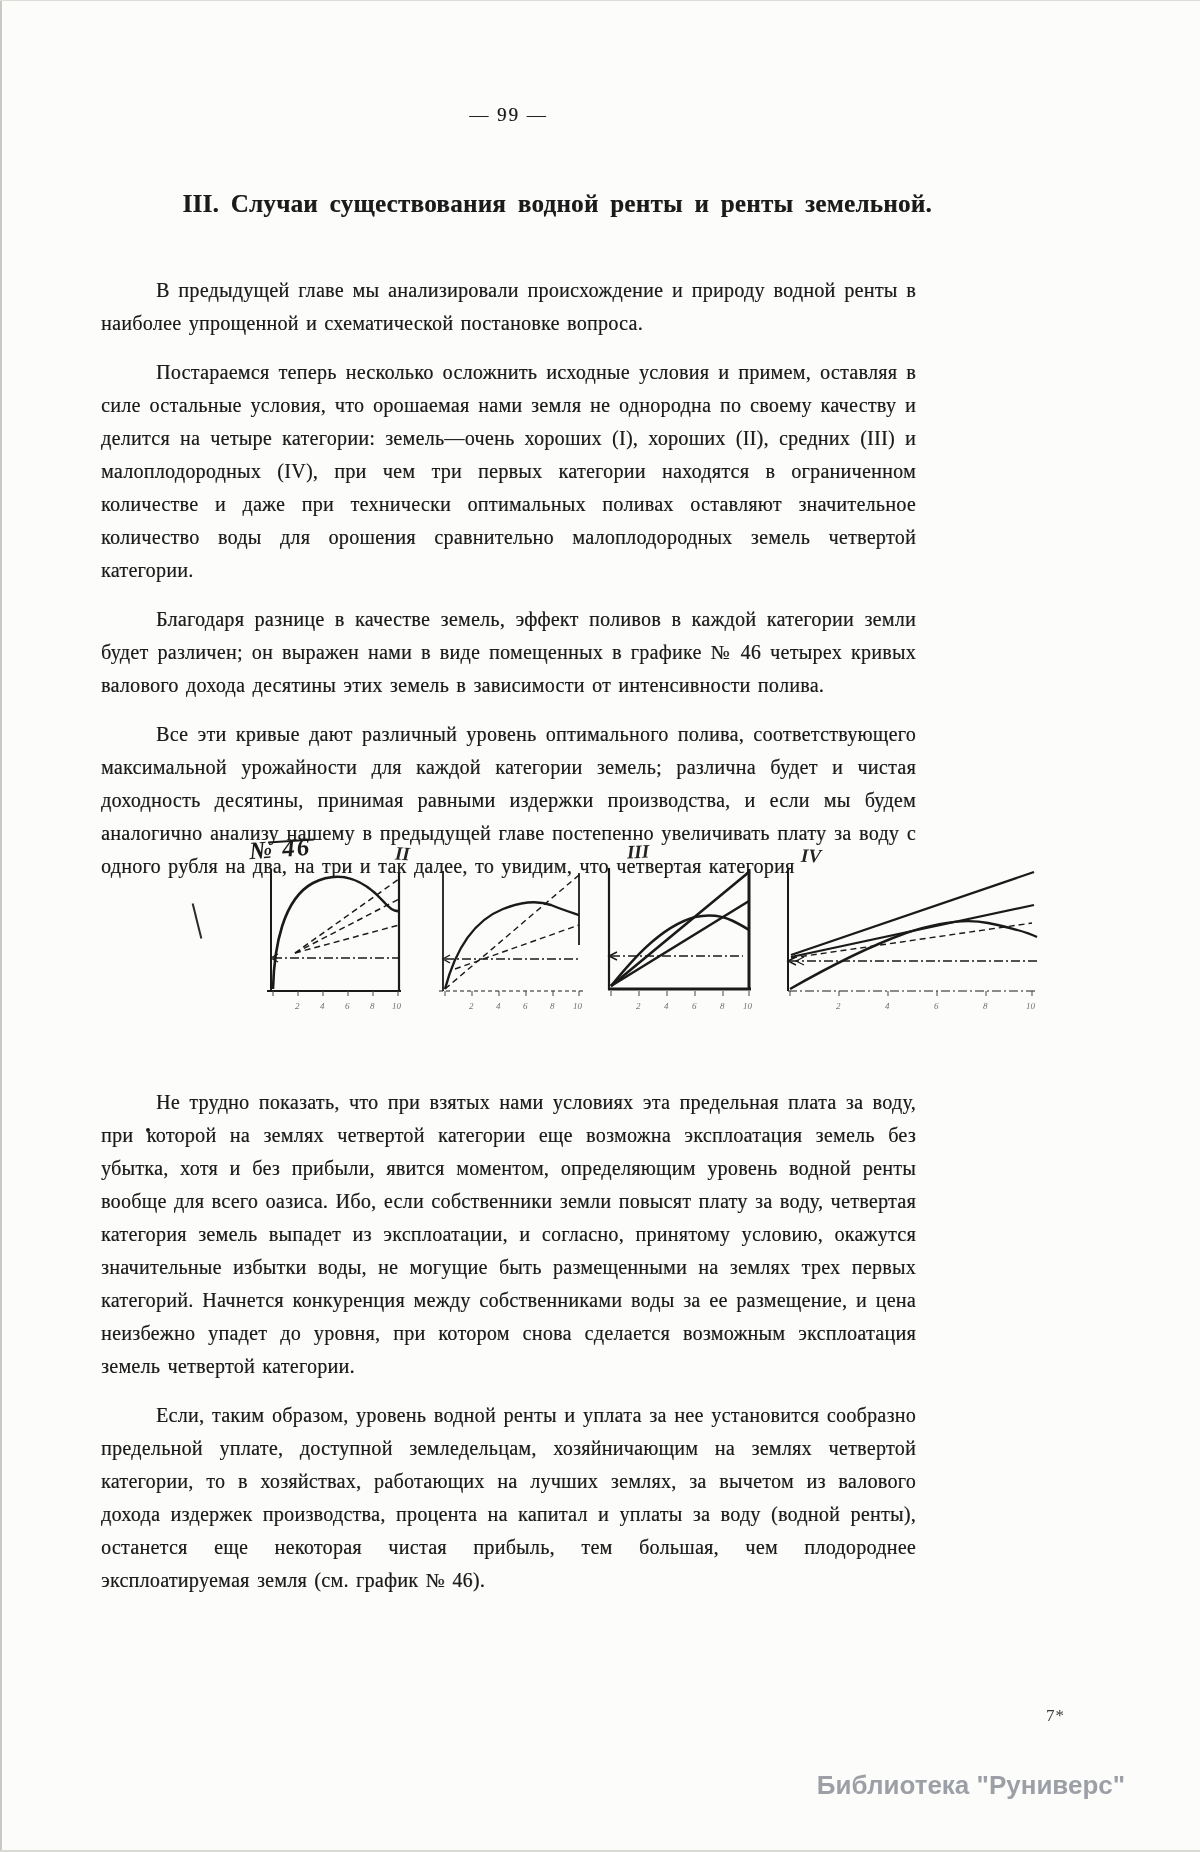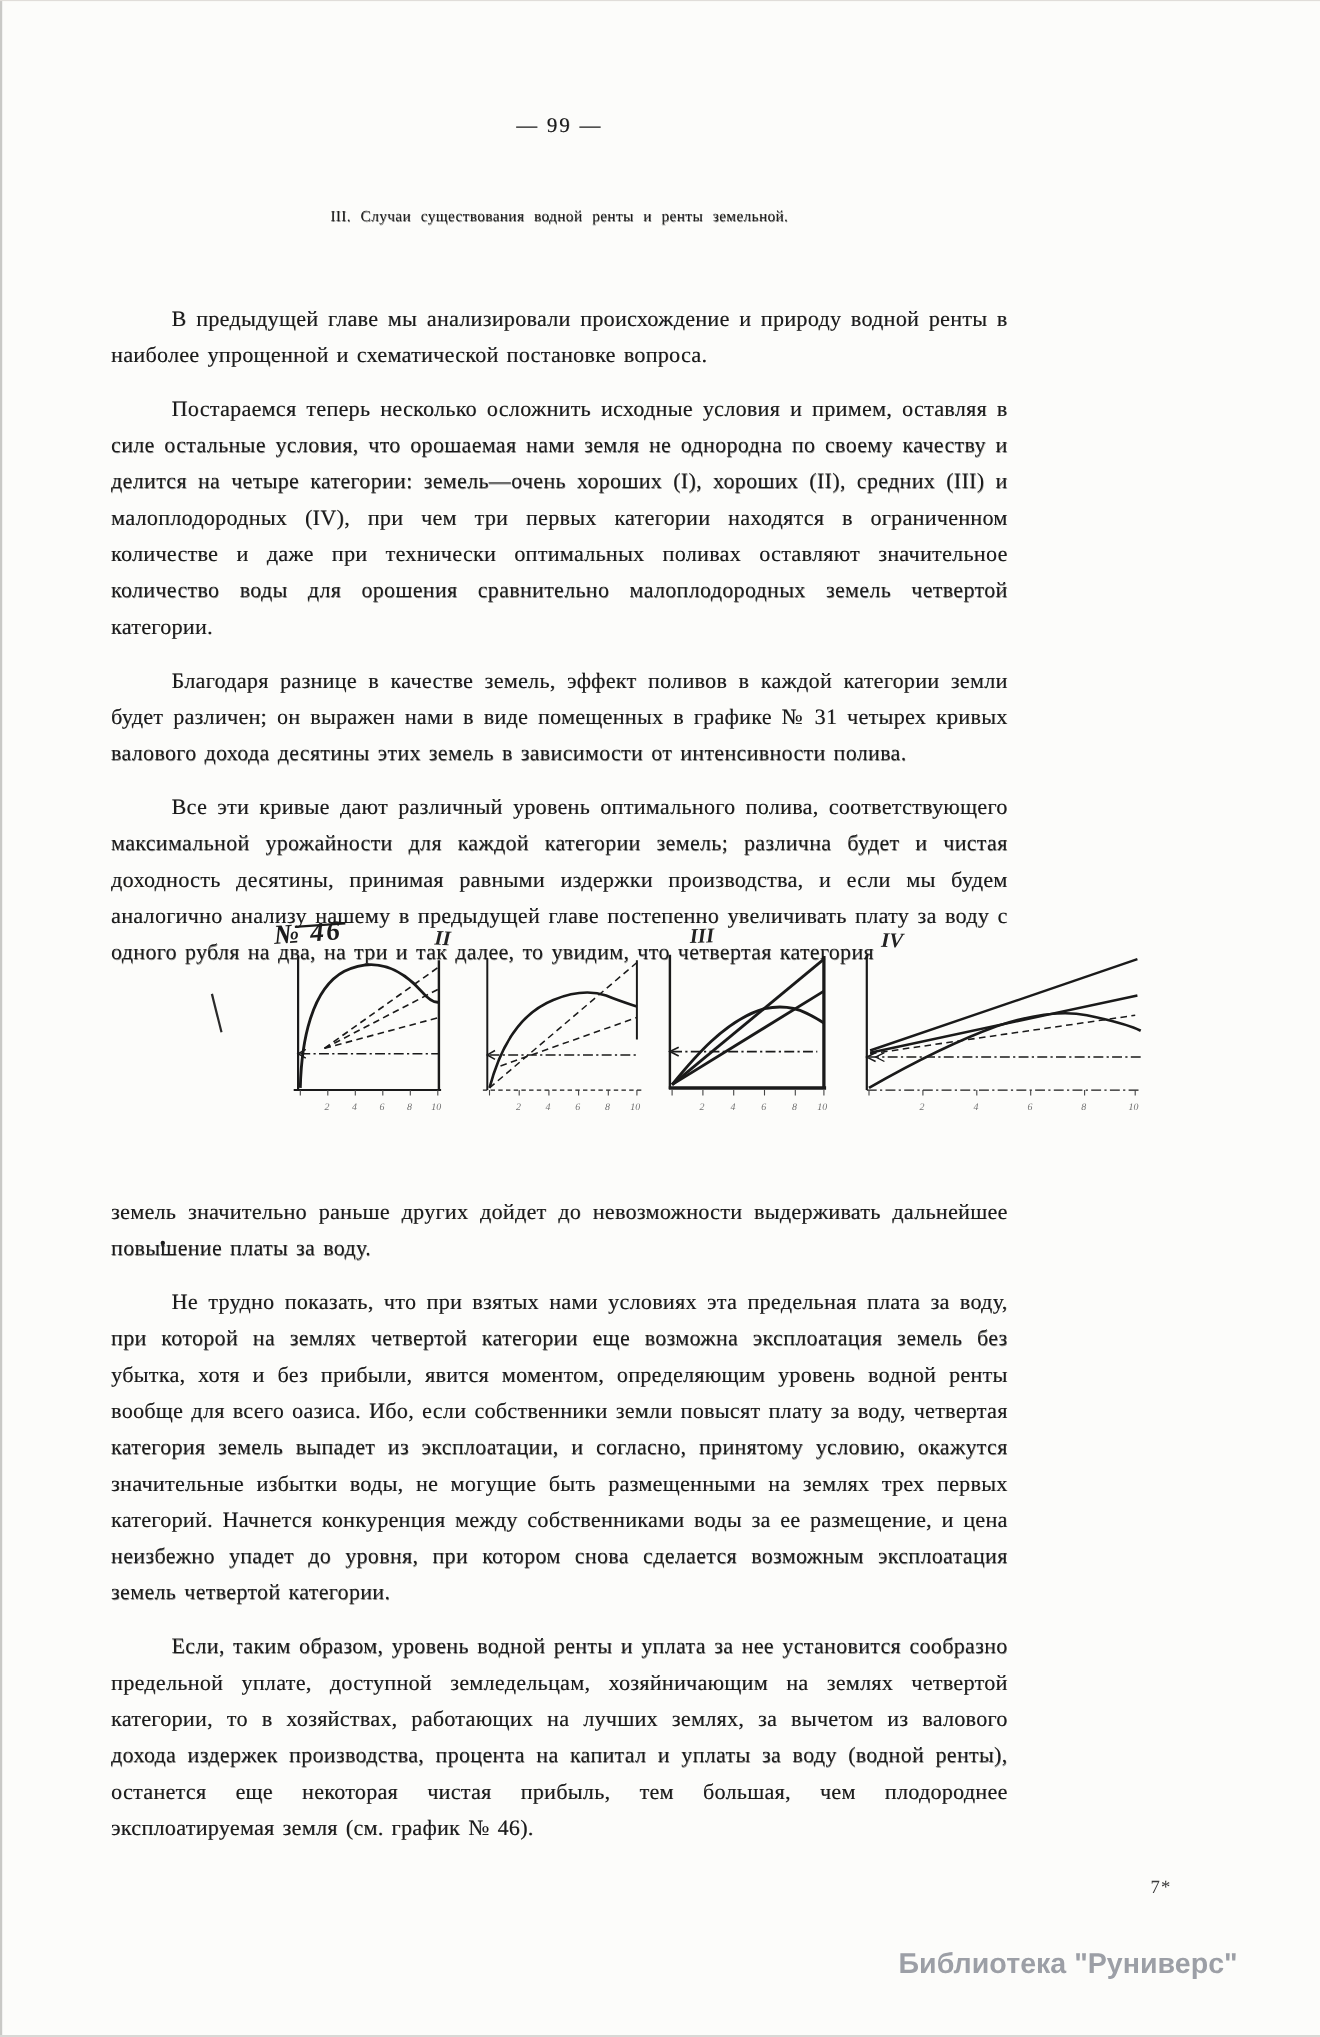--- a/index.html
+++ b/index.html
@@ -5,22 +5,22 @@
   html,body{margin:0;padding:0;}
   body{width:1200px;height:1852px;background:#fcfcfa;}
   .page{position:relative;width:1200px;height:1852px;background:#fcfcfa;overflow:hidden;
         font-family:"Liberation Serif","DejaVu Serif",serif;color:#1b1b1b;}
   .edge-left{position:absolute;left:0;top:0;width:2px;height:100%;background:#c9c9c6;}
   .edge-top{position:absolute;left:0;top:0;width:100%;height:1px;background:#e0ddd9;}
   .edge-bottom{position:absolute;left:0;bottom:0;width:100%;height:2px;background:#d8d8d5;}
 
   .page-number{position:absolute;left:85px;top:104px;width:847px;text-align:center;
         font-size:19px;letter-spacing:2px;text-shadow:.4px .4px .5px rgba(25,25,25,.5);}
-  .heading{position:absolute;left:85px;top:190px;width:847px;margin:0;text-align:center;
-        font-size:14px;font-weight:normal;word-spacing:5px;letter-spacing:.3px;
+  .heading{position:absolute;left:85px;top:190px;width:847px;margin:0;text-align:right;
+        font-size:25px;font-weight:bold;word-spacing:5px;letter-spacing:.3px;
         text-shadow:.4px .4px .6px rgba(25,25,25,.55);}
 
   .text-block{position:absolute;left:85px;width:847px;}
   .text-upper{top:258px;}
   .text-lower{top:1070px;}
   .text-block p{margin:16px;font-size:20px;line-height:33px;text-align:justify;
         text-indent:55px;letter-spacing:.3px;word-spacing:2px;
         text-shadow:.4px .4px .5px rgba(25,25,25,.5);}
   .text-block p.cont{text-indent:0;}
 
@@ -55,21 +55,21 @@
   <div class="edge-left"></div>
   <div class="edge-top"></div>
   <div class="edge-bottom"></div>
 
   <div class="page-number">— 99 —</div>
   <h1 class="heading">III. Случаи существования водной ренты и ренты земельной.</h1>
 
   <div class="text-block text-upper">
     <p>В предыдущей главе мы анализировали происхождение и природу водной ренты в наиболее упрощенной и схематической постановке вопроса.</p>
     <p>Постараемся теперь несколько осложнить исходные условия и примем, оставляя в силе остальные условия, что орошаемая нами земля не однородна по своему качеству и делится на четыре категории: земель—очень хороших (I), хороших (II), средних (III) и малоплодородных (IV), при чем три первых категории находятся в ограниченном количестве и даже при технически оптимальных поливах оставляют значительное количество воды для орошения сравнительно малоплодородных земель четвертой категории.</p>
-    <p>Благодаря разнице в качестве земель, эффект поливов в каждой категории земли будет различен; он выражен нами в виде помещенных в графике № 31 четырех кривых валового дохода десятины этих земель в зависимости от интенсивности полива.</p>
+    <p>Благодаря разнице в качестве земель, эффект поливов в каждой категории земли будет различен; он выражен нами в виде помещенных в графике № 46 четырех кривых валового дохода десятины этих земель в зависимости от интенсивности полива.</p>
     <p>Все эти кривые дают различный уровень оптимального полива, соответствующего максимальной урожайности для каждой категории земель; различна будет и чистая доходность десятины, принимая равными издержки производства, и если мы будем аналогично анализу нашему в предыдущей главе постепенно увеличивать плату за воду с одного рубля на два, на три и так далее, то увидим, что четвертая категория</p>
   </div>
 
   <div class="figure">
     <div class="fig-label">№ 46</div>
     <div class="fig-label-bar"></div>
     <div class="panel-label pl2">II</div>
     <div class="panel-label pl3">III</div>
     <div class="panel-label pl4">IV</div>
 
@@ -193,20 +193,19 @@
       <text class="tick-num" x="152" y="144">6</text>
       <text class="tick-num" x="201" y="144">8</text>
       <text class="tick-num" x="244" y="144">10</text>
     </svg>
   </div>
 
   <div class="stray-mark"></div>
   <div class="dot-artifact"></div>
 
   <div class="text-block text-lower">
-    <p class="cont">земель значительно раньше других дойдет до невозможности выдерживать дальнейшее повышение платы за воду.</p>
     <p>Не трудно показать, что при взятых нами условиях эта предельная плата за воду, при которой на землях четвертой категории еще возможна эксплоатация земель без убытка, хотя и без прибыли, явится моментом, определяющим уровень водной ренты вообще для всего оазиса. Ибо, если собственники земли повысят плату за воду, четвертая категория земель выпадет из эксплоатации, и согласно, принятому условию, окажутся значительные избытки воды, не могущие быть размещенными на землях трех первых категорий. Начнется конкуренция между собственниками воды за ее размещение, и цена неизбежно упадет до уровня, при котором снова сделается возможным эксплоатация земель четвертой категории.</p>
     <p>Если, таким образом, уровень водной ренты и уплата за нее установится сообразно предельной уплате, доступной земледельцам, хозяйничающим на землях четвертой категории, то в хозяйствах, работающих на лучших землях, за вычетом из валового дохода издержек производства, процента на капитал и уплаты за воду (водной ренты), останется еще некоторая чистая прибыль, тем большая, чем плодороднее эксплоатируемая земля (см. график № 46).</p>
   </div>
 
   <div class="sig-mark">7*</div>
   <div class="watermark">Библиотека "Руниверс"</div>
 </div>
 
 </body></html>

